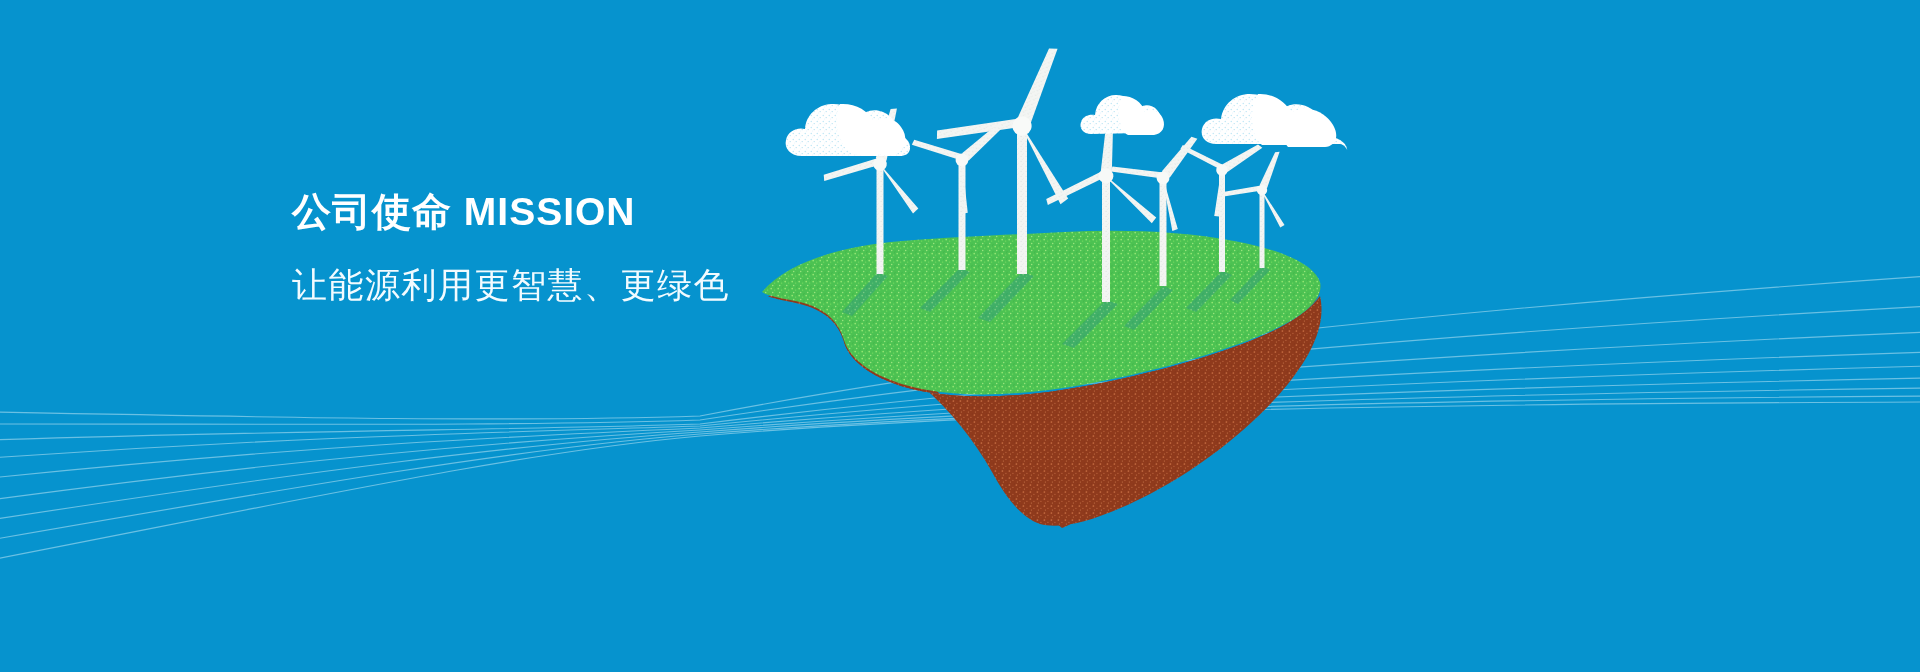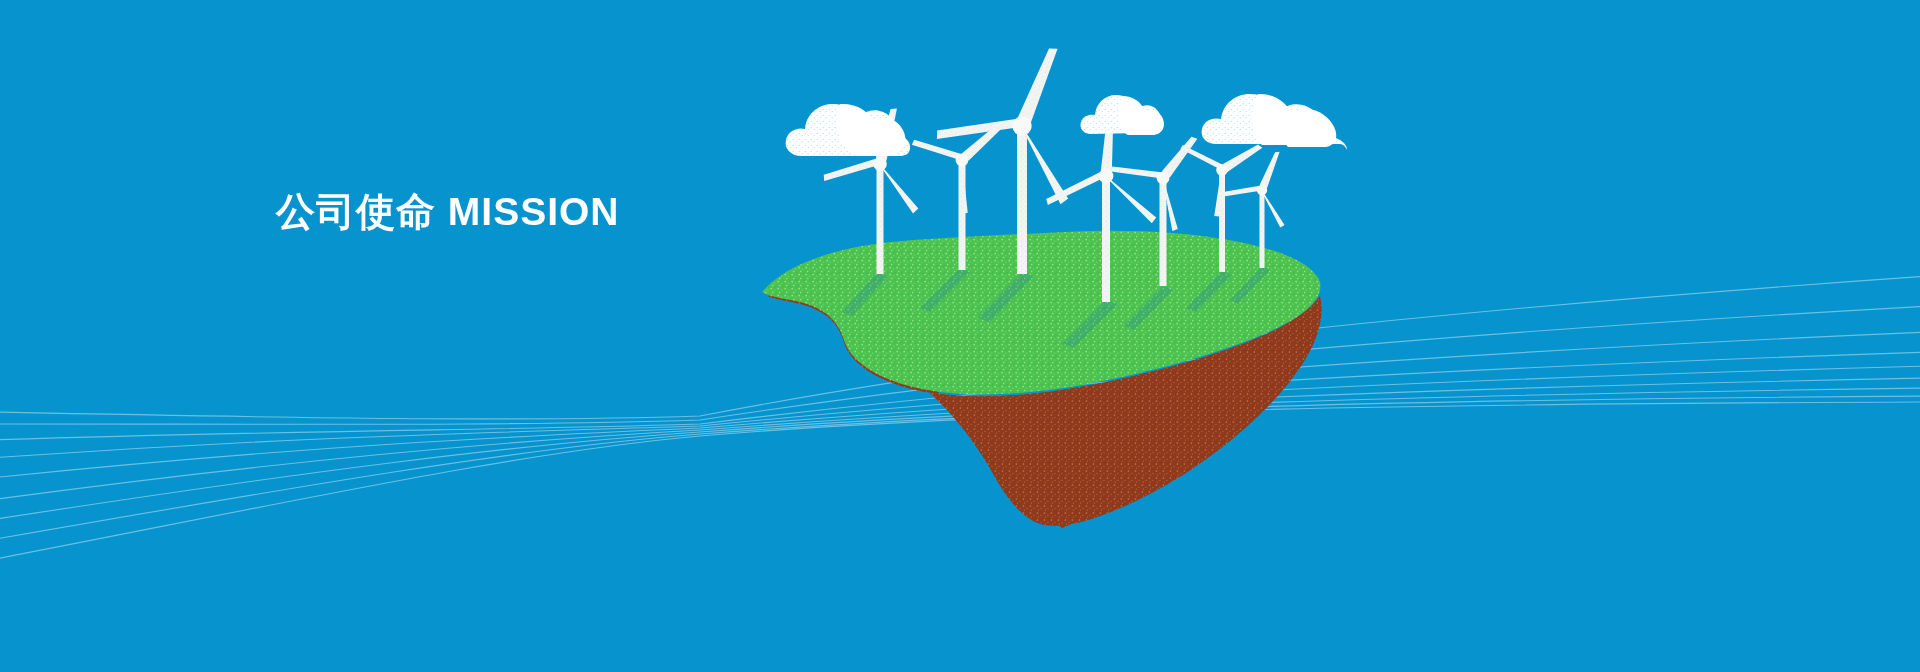--- a/index.html
+++ b/index.html
@@ -20,21 +20,21 @@
     position:absolute; left:0; top:0; width:1920px; height:672px;
     pointer-events:none;
   }
   
   #illustration {
     position:absolute; left:740px; top:30px;
     width:660px; height:520px;
   }
   
   #text-block {
-    position:absolute; left:276px; top:190px;
+    position:absolute; left:292px; top:190px;
     width:520px;
   }
   #mission-title {
     font-size:39px;
     font-weight:bold;
     color:#ffffff;
     letter-spacing:1px;
     line-height:1.15;
     white-space:nowrap;
   }
@@ -293,15 +293,16 @@
                C1334,135 1346,141 1347,149 C1348,152 1345,144 1340,144 Z" fill="url(#cloudStipple)"></path>
       <path d="M1258,94 C1272,93 1286,101 1292,114 C1302,107 1316,110 1324,120
                C1333,131 1330,143 1319,145 L1262,145 C1250,136 1249,108 1258,94 Z" fill="#ffffff"></path>
       <path d="M1292,112 C1306,105 1322,110 1331,122 C1340,134 1337,146 1325,147
                L1288,147 C1280,138 1282,120 1292,112 Z" fill="#ffffff"></path>
     </g>
   </svg>
 
   <div id="text-block">
     <div id="mission-title" style="color: rgb(255, 255, 255);">公司使命 MISSION</div>
+    <div id="mission-subtitle" style="color: rgb(242, 251, 255);">让能源利用更智慧、更绿色</div>
   </div>
 
 </div>
 
 </body></html>

